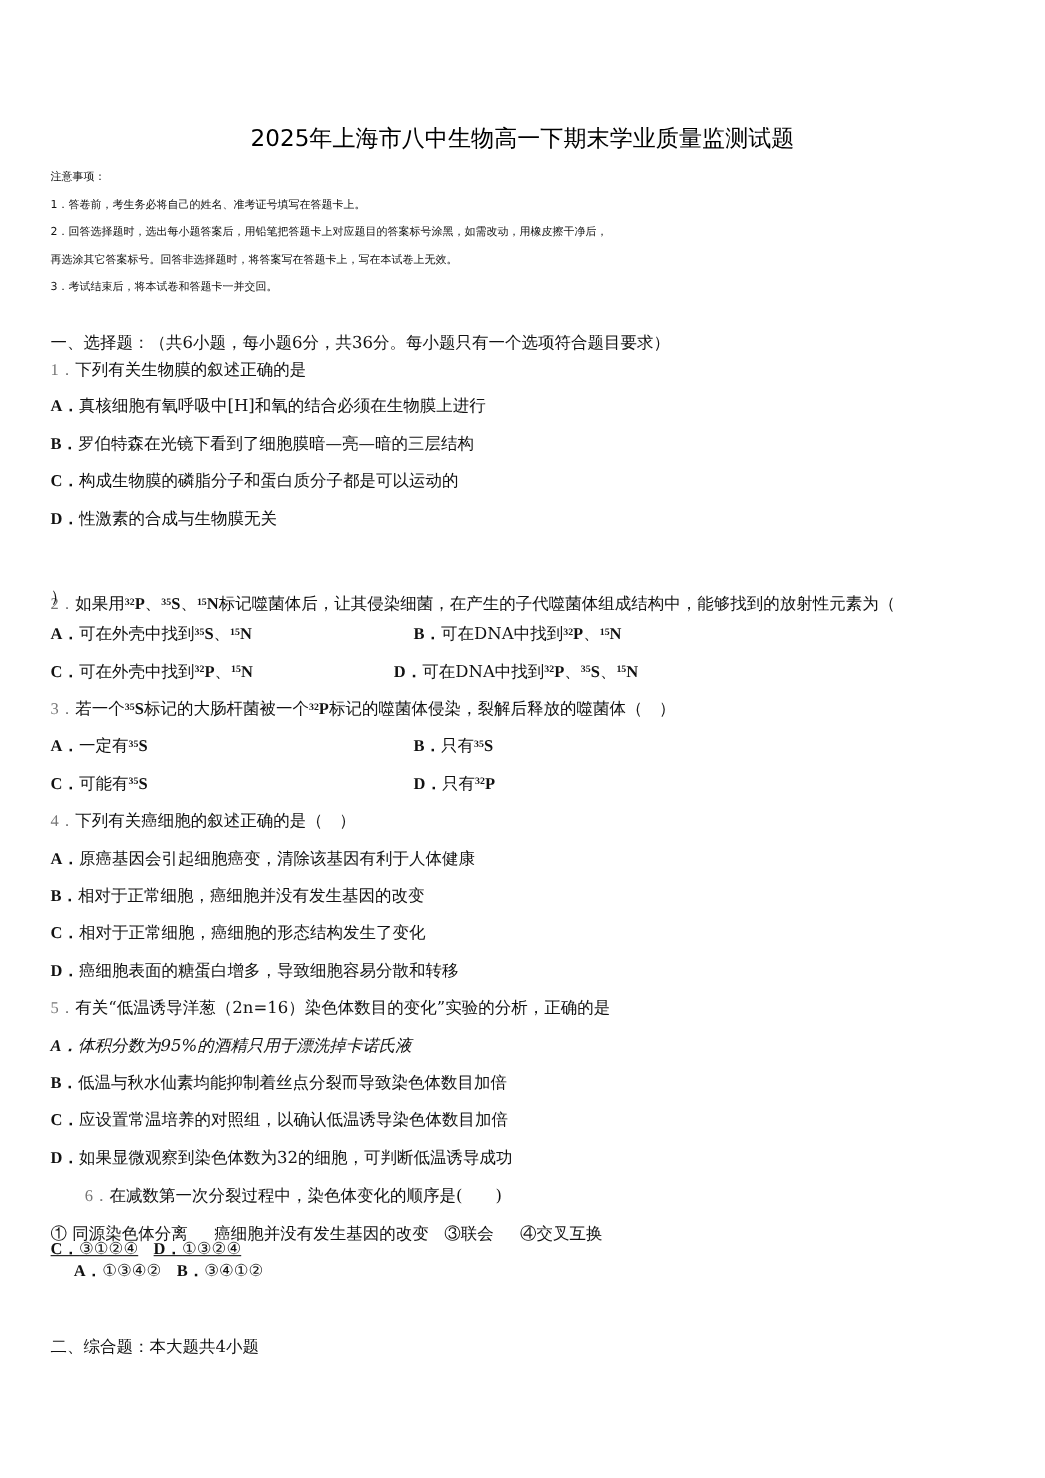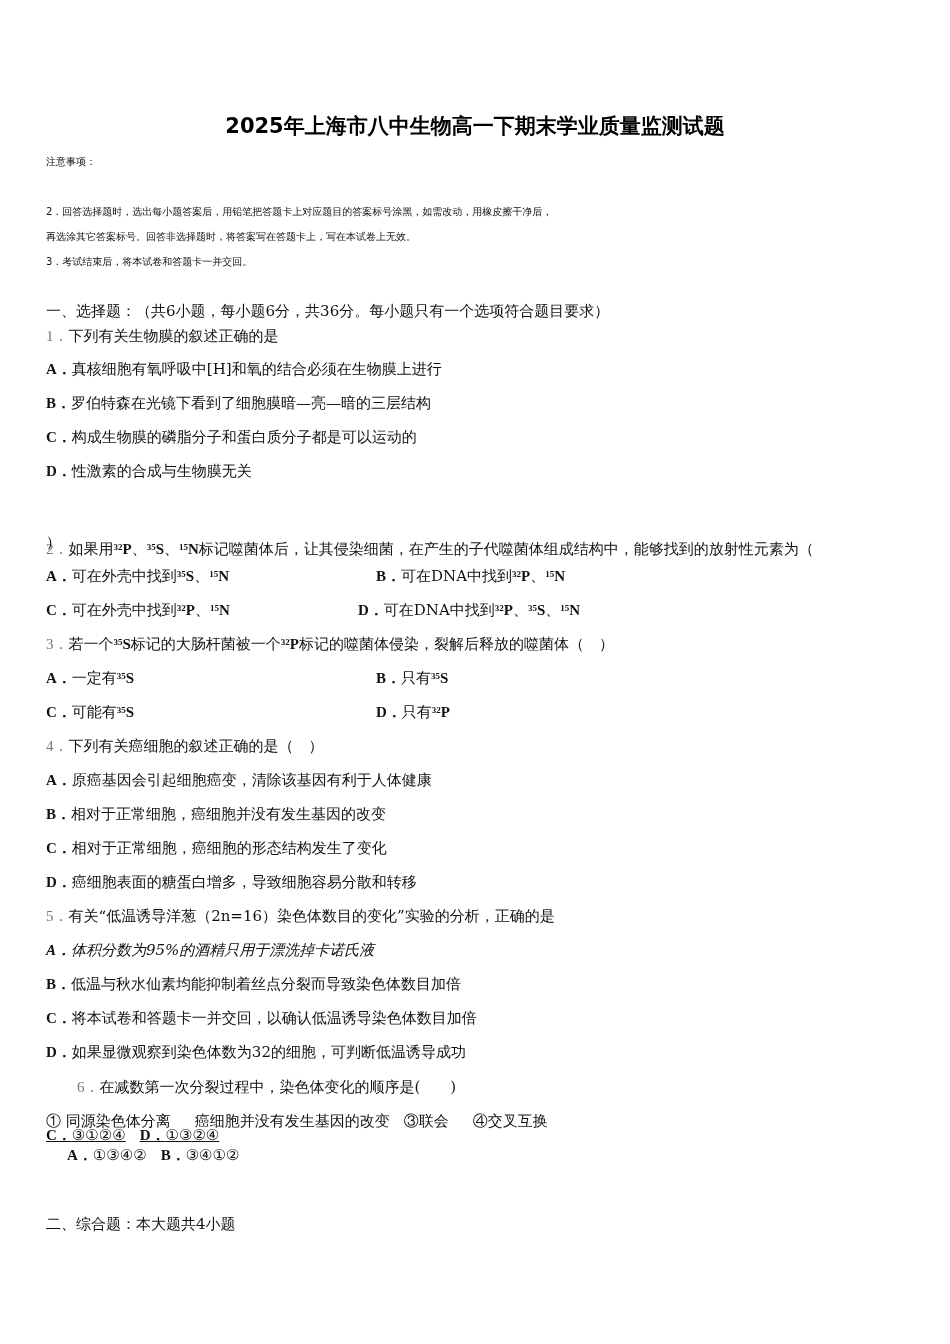--- a/index.html
+++ b/index.html
@@ -5,21 +5,21 @@
     html, body { margin: 0; padding: 0; background: #ffffff; }
     body {
       width: 950px; height: 1344px; position: relative; overflow: hidden;
       font-family: "DejaVu Serif", "Liberation Serif", serif;
       color: #111111;
     }
     .page { position: absolute; left: 0; top: 0; width: 950px; height: 1344px; }
     .title {
       position: absolute; left: 0; width: 950px; top: 112px;
       text-align: center; font-family: "DejaVu Sans", "Liberation Sans", sans-serif;
-      font-weight: bold; font-size: 21px; letter-spacing: 0px; color: #000;
+      font-weight: normal; font-size: 21px; letter-spacing: 0px; color: #000;
     }
     .line {
       position: absolute; left: 46px; font-size: 15px; line-height: 20px;
       white-space: nowrap; color: #111;
     }
     .notice { font-family: "DejaVu Sans", "Liberation Sans", sans-serif; font-size: 10px; }
     .qnum { color: #777; font-family: "Liberation Serif", serif; }
     .opt-letter { font-weight: bold; font-family: "Liberation Serif", serif; }
     .bold { font-weight: bold; font-family: "Liberation Serif", serif; }
     sup { font-size: 9px; vertical-align: top; position: relative; top: -2px; }
@@ -28,20 +28,21 @@
     .gap-sm { display: inline-block; width: 14px; }
   </style>
 </head>
 <body>
 
 <div class="page">
 
   <div class="title">2025年上海市八中生物高一下期末学业质量监测试题</div>
 
   <div class="line notice" style="top:152px;">注意事项：</div>
+  <div class="line notice" style="top:177px;">1．答卷前，考生务必将自己的姓名、准考证号填写在答题卡上。</div>
   <div class="line notice" style="top:202px;">2．回答选择题时，选出每小题答案后，用铅笔把答题卡上对应题目的答案标号涂黑，如需改动，用橡皮擦干净后，</div>
   <div class="line notice" style="top:227px;">再选涂其它答案标号。回答非选择题时，将答案写在答题卡上，写在本试卷上无效。</div>
   <div class="line notice" style="top:252px;">3．考试结束后，将本试卷和答题卡一并交回。</div>
 
   <div class="line" style="top:301px;">一、选择题：（共6小题，每小题6分，共36分。每小题只有一个选项符合题目要求）</div>
 
   <div class="line" style="top:326px;">
     <span class="qnum">1．</span><span>下列有关生物膜的叙述正确的是</span>
   </div>
   <div class="line" style="top:359px;">
@@ -118,21 +119,21 @@
   <div class="line" style="top:906px;">
     <span class="qnum">5．</span><span>有关“低温诱导洋葱（2n=16）染色体数目的变化”实验的分析，正确的是</span>
   </div>
   <div class="line" style="top:940px;font-style:italic;">
     <span class="opt-letter">A．</span><span>体积分数为95%的酒精只用于漂洗掉卡诺氏液</span>
   </div>
   <div class="line" style="top:974px;">
     <span class="opt-letter">B．</span><span>低温与秋水仙素均能抑制着丝点分裂而导致染色体数目加倍</span>
   </div>
   <div class="line" style="top:1008px;">
-    <span class="opt-letter">C．</span><span>将本试卷和答题卡一并交回，以确认低温诱导染色体数目加倍</span>
+    <span class="opt-letter">C．</span><span>应设置常温培养的对照组，以确认低温诱导染色体数目加倍</span>
   </div>
   <div class="line" style="top:1042px;">
     <span class="opt-letter">D．</span><span>如果显微观察到染色体数为32的细胞，可判断低温诱导成功</span>
   </div>
 
   <div class="line" style="top:1077px;margin-left:31px;">
     <span class="qnum">6．</span><span>在减数第一次分裂过程中，染色体变化的顺序是(　　)</span>
   </div>
   <div class="line" style="top:1111px;">
     <span>① 同源染色体分离</span><span class="gap"></span><span>癌细胞并没有发生基因的改变</span><span class="gap-sm"></span><span>③联会</span><span class="gap"></span><span>④交叉互换</span>

